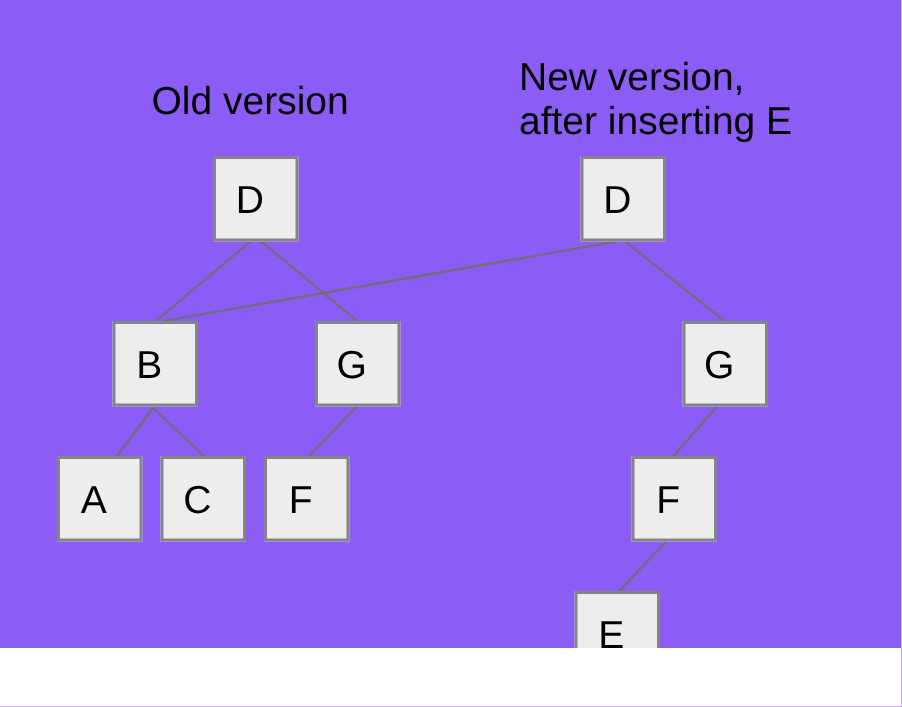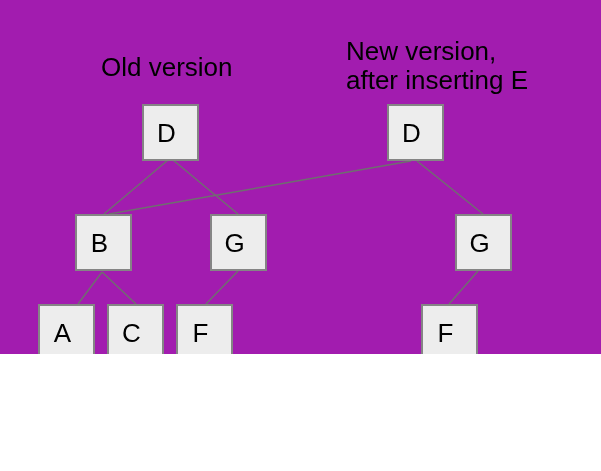--- a/index.html
+++ b/index.html
@@ -4,22 +4,22 @@
 <style>
   html, body {
     margin: 0;
     padding: 0;
     background: #ffffff;
     font-family: "Liberation Sans", "DejaVu Sans", sans-serif;
   }
   .canvas {
     position: relative;
     width: 601px;
-    height: 354px;
-    background: #a21caf;
+    height: 432px;
+    background: #8b5cf6;
     overflow: hidden;
   }
   .edge-layer {
     position: absolute;
     left: 0;
     top: 0;
     width: 601px;
     height: 471px;
     z-index: 1;
   }

